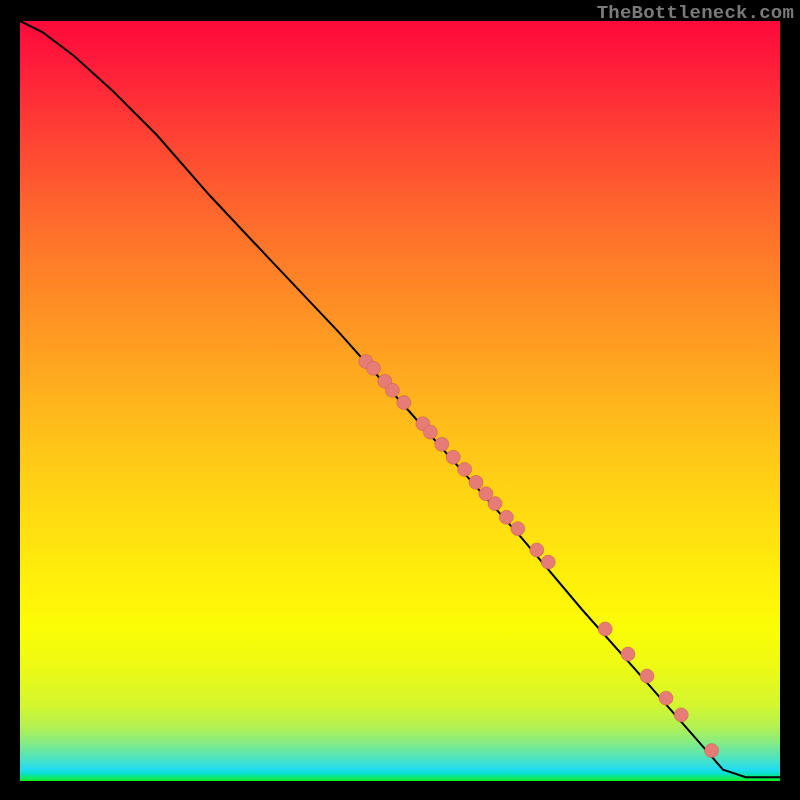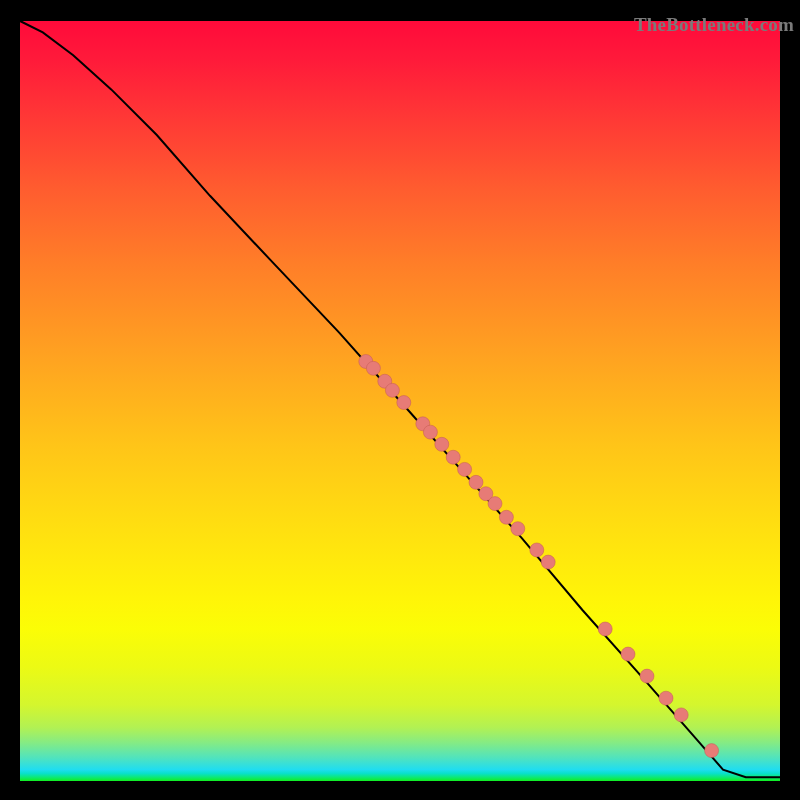--- a/index.html
+++ b/index.html
@@ -28,23 +28,23 @@
       #84eb85 95%,
       #4fe3bf 97%,
       #20ddf0 98.5%,
       #09e0cc 99%,
       #0de878 99.5%,
       #10ee1f 100%
     );
   }
   .watermark {
     position: absolute;
-    top: 14px;
+    top: 2px;
     right: 6px;
-    font-family: Liberation Serif, serif;
+    font-family: Liberation Mono, monospace;
     font-size: 19px;
     font-weight: bold;
     color: #7a7a7a;
     letter-spacing: 0.2px;
     z-index: 10;
   }
   svg.curve {
     position: absolute;
     left: 0; top: 0;
     width: 100%; height: 100%;

